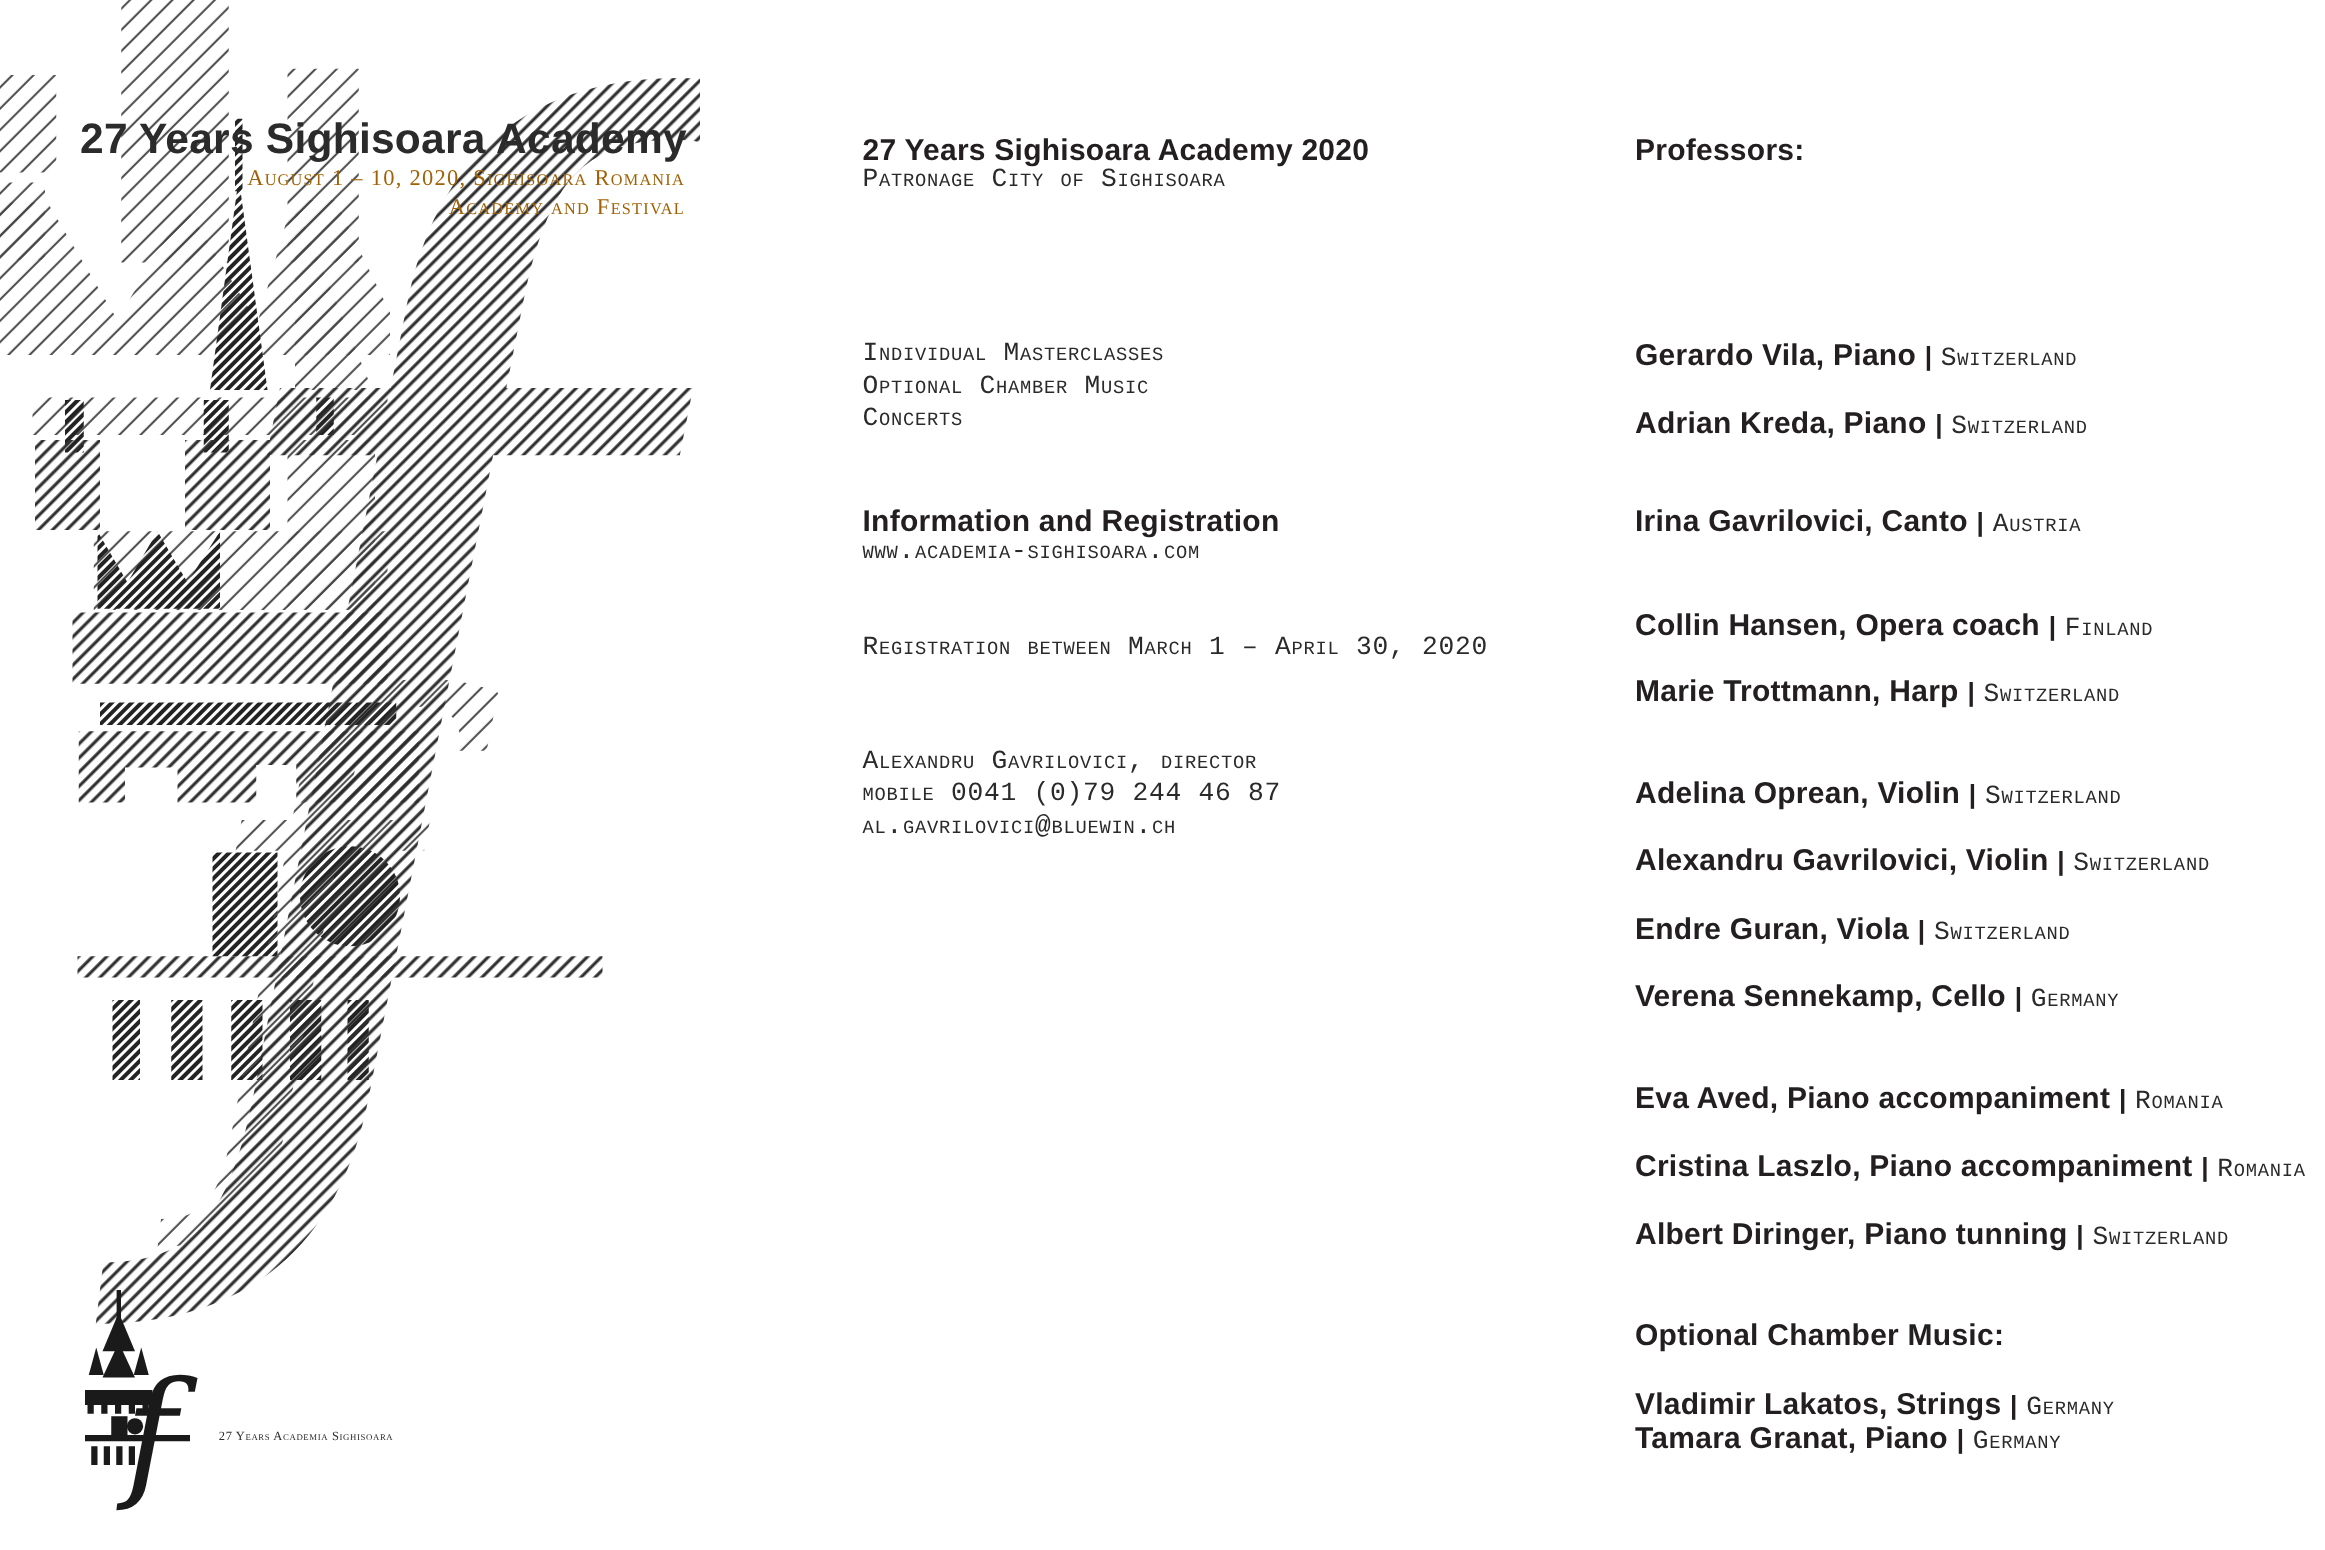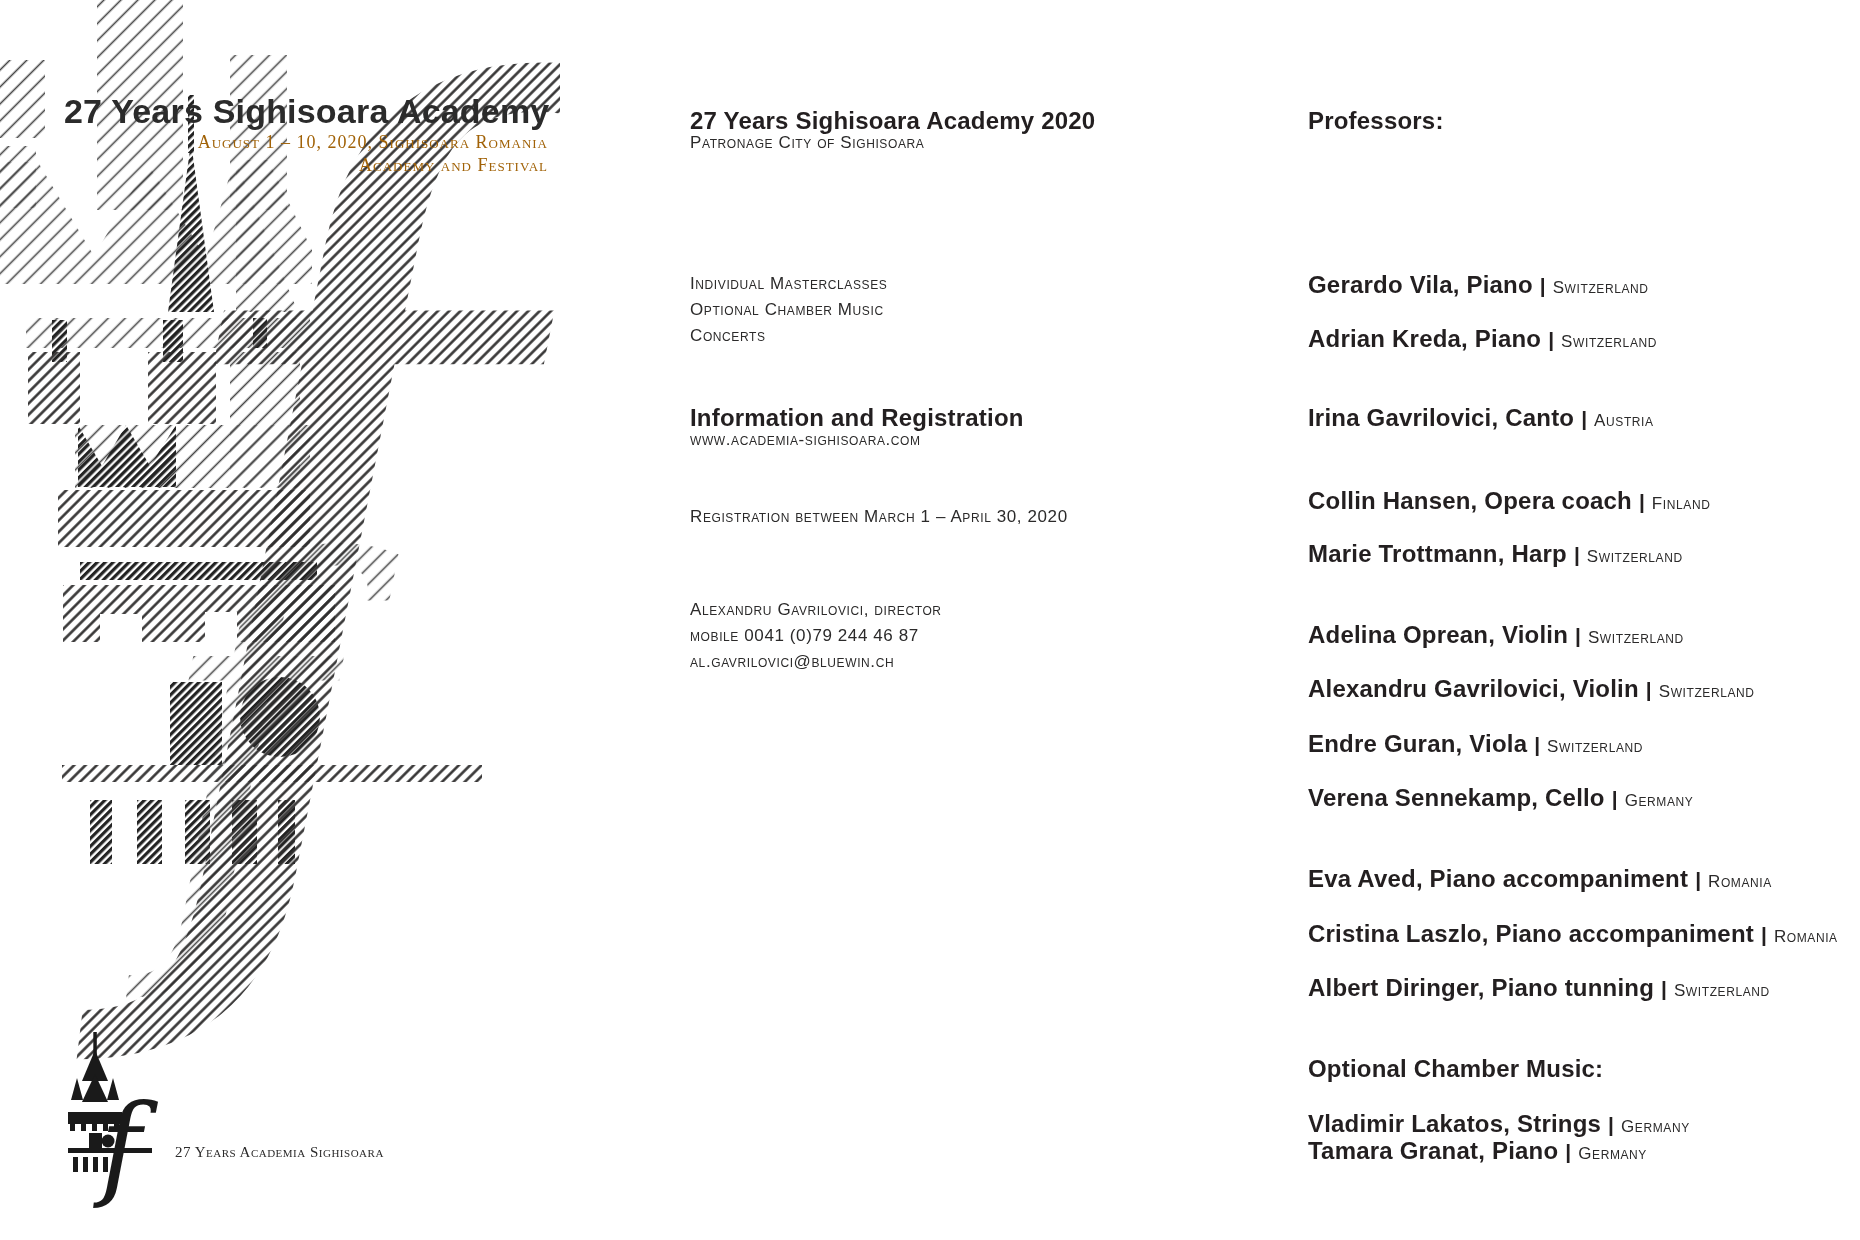--- a/index.html
+++ b/index.html
@@ -3,24 +3,24 @@
 <meta charset="utf-8">
 <style>
   html,body{margin:0;padding:0;}
   body{
     width:1860px;height:1240px;position:relative;overflow:hidden;
     background:#ffffff;color:#231f20;
     font-family:"Liberation Sans",sans-serif;
   }
   .abs{position:absolute;}
   .sans-bold{font-weight:bold;font-size:24px;letter-spacing:0.2px;color:#231f20;}
-  .caps{font-family:Liberation Sans, sans-serif;font-variant:small-caps;
-        font-size:17px;letter-spacing:0.6px;color:#2b2a2a;}
+  .caps{font-family:Liberation Mono, monospace;font-variant:small-caps;
+        font-size:21px;letter-spacing:0.6px;color:#2b2a2a;}
   .caps-sm{font-family:"Liberation Serif","DejaVu Serif",serif;font-variant:small-caps;
-        font-size:15px;letter-spacing:0.5px;color:#2b2a2a;}
+        font-size:10px;letter-spacing:0.5px;color:#2b2a2a;}
   .page-title{font-weight:bold;font-size:34px;letter-spacing:0.2px;color:#2b2b2b;white-space:nowrap;}
   .subtitle{font-family:"Liberation Serif","DejaVu Serif",serif;font-variant:small-caps;
         font-size:18px;letter-spacing:1px;line-height:23px;text-align:right;color:#a16207;}
   .row{white-space:nowrap;}
   .row .pipe{font-weight:bold;font-size:21px;padding:0 7px;}
   .mid-line{line-height:26px;}
 </style>
 </head>
 <body>
 

